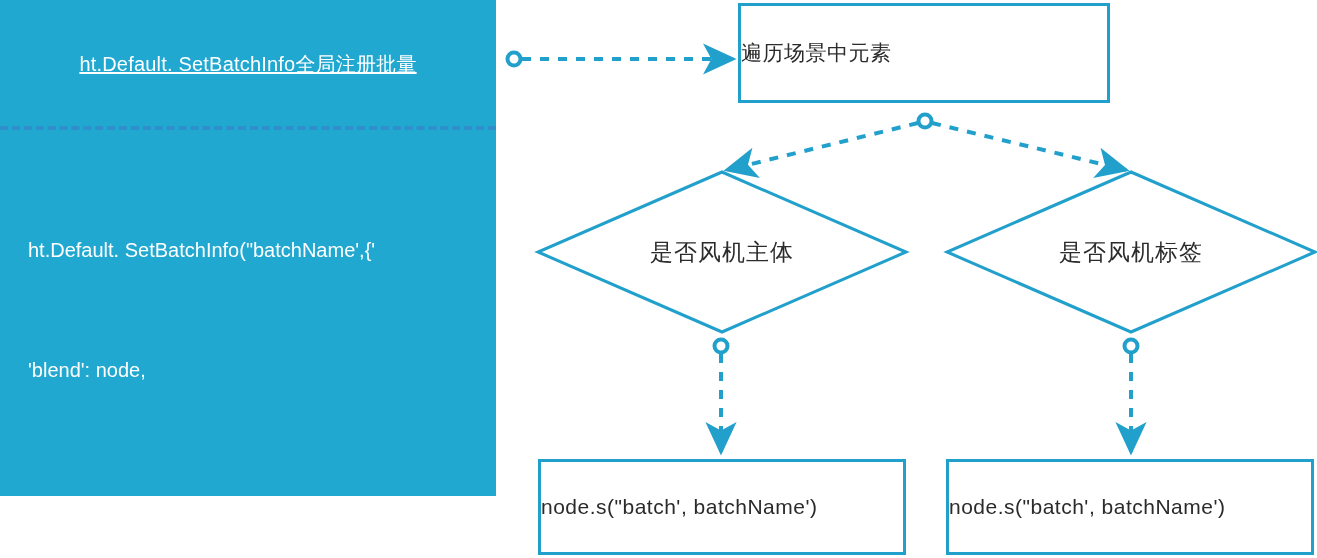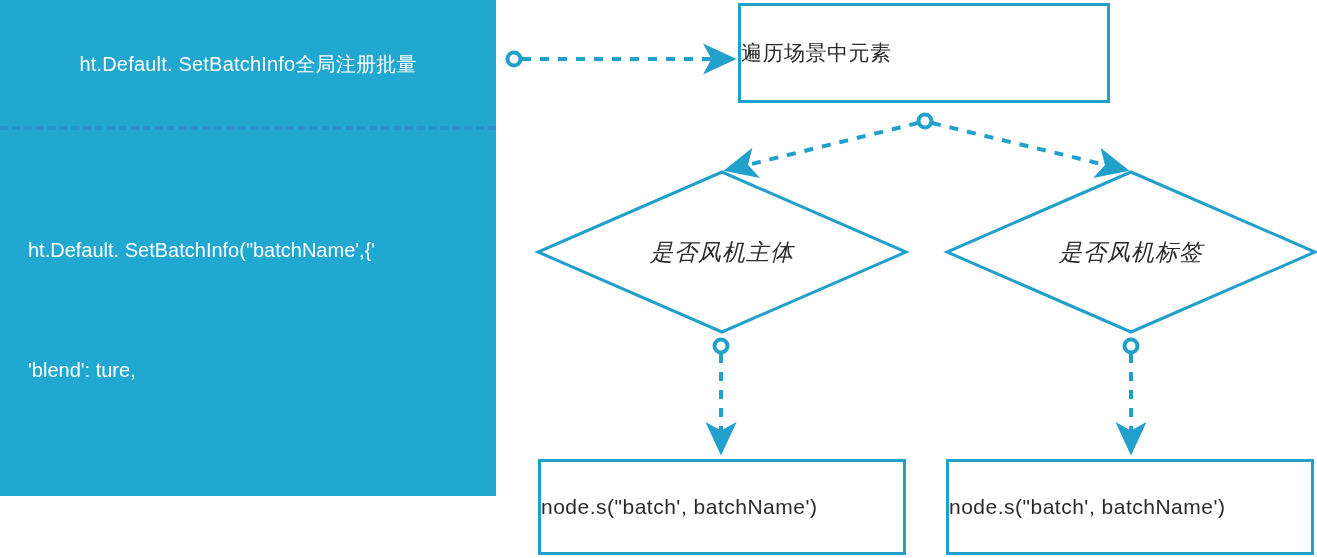--- a/index.html
+++ b/index.html
@@ -38,20 +38,21 @@
     display: flex;
     align-items: center;
     justify-content: center;
     color: #ffffff;
     font-size: 20px;
     font-weight: 400;
     letter-spacing: 0.2px;
     padding: 0 18px;
     box-sizing: border-box;
     text-align: center;
+    text-decoration: underline;
   }
   .panel-divider {
     position: absolute;
     left: 0;
     top: 126px;
     width: 496px;
     height: 0;
     border-top: 4px dashed #2f8fcc;
   }
   .panel-code {
@@ -97,21 +98,20 @@
   #box-right-result {
     left: 946px;
     top: 459px;
     width: 368px;
     height: 96px;
   }
 
   
   .diamond-wrap {
     position: absolute;
-    font-style: italic;
   }
   .diamond-wrap svg {
     display: block;
     overflow: visible;
   }
   .diamond-label {
     position: absolute;
     left: 0;
     top: 0;
     width: 100%;
@@ -143,21 +143,21 @@
 <div id="stage">
 
   <div class="code-panel">
 
     <div class="panel-title">ht.Default. SetBatchInfo全局注册批量</div>
 
     <div class="panel-divider"></div>
 
     <div class="panel-code">
       <span class="code-line">ht.Default. SetBatchInfo("batchName',{'</span>
-      <span class="code-line">'blend': ture,</span>
+      <span class="code-line">'blend': node,</span>
       
       
     </div>
   </div>
 
   <div id="box-traverse" class="flow-box">
     <span>遍历场景中元素</span>
   </div>
 
   <div id="diamond-left" class="diamond-wrap">

